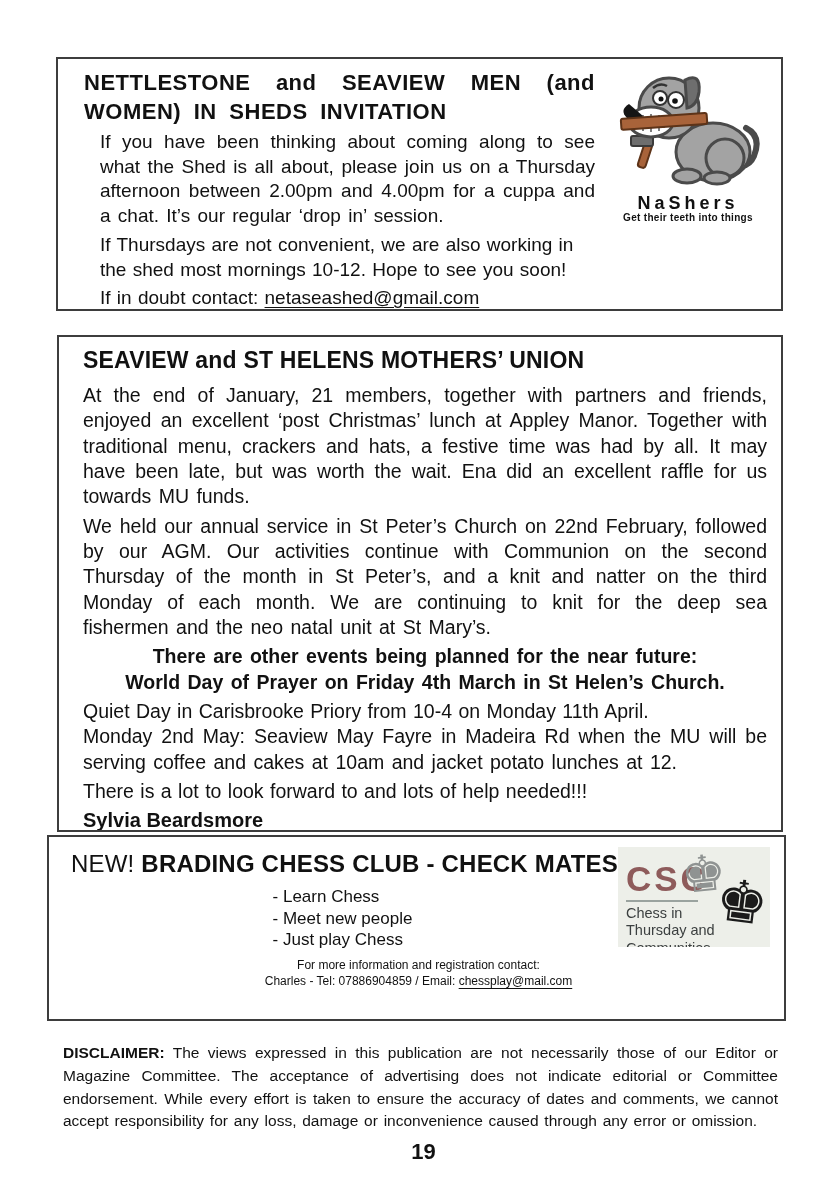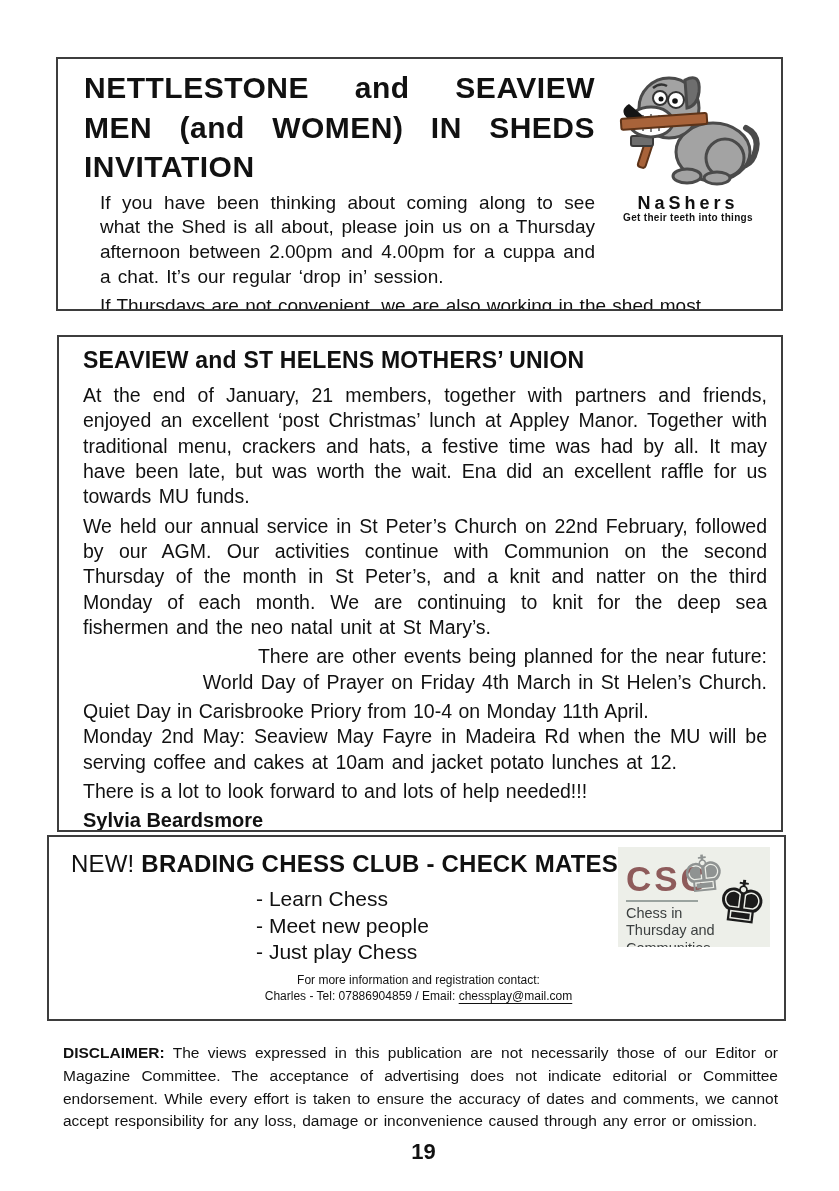--- a/index.html
+++ b/index.html
@@ -14,21 +14,21 @@
   .box {
     position:absolute; background:#ffffff;
     border:2px solid #3d3d3d; overflow:hidden;
   }
   #box-sheds  { left:56px;  top:57px;  width:727px; height:254px; padding:9px 12px 6px 26px; }
   #box-mu     { left:57px;  top:335px; width:726px; height:497px; padding:8px 14px 6px 24px; }
   #box-chess  { left:47px;  top:835px; width:739px; height:186px; padding:10px 14px 8px 18px; }
 
   
   .sheds-title {
-    font-size:30px; font-weight:bold; line-height:1.32;
+    font-size:22px; font-weight:bold; line-height:1.32;
     text-align:justify; word-spacing:6px; letter-spacing:0.5px;
     margin-bottom:4px;
   }
   .body-par {
     font-size:19px; line-height:1.3; text-align:justify;
     word-spacing:2px; margin:4px 16px;
   }
   .body-left { text-align:left; word-spacing:1px; }
   .email-link { color:#111; text-underline-offset:3px; }
 
@@ -41,21 +41,21 @@
     margin-top:2px;
   }
   .nashers-tag { font-size:10px; font-weight:bold; letter-spacing:0.3px; }
 
   
   .mu-title {
     font-size:23px; font-weight:bold; letter-spacing:0.2px;
     margin:2px 0 9px 0;
   }
   #box-mu .body-par { font-size:19.5px; margin:4px 0; }
-  .pre { white-space:pre-line; text-align:right; }
+  .pre { white-space:pre-line; text-align:center;font-weight:bold; }
   .signature {
     font-size:20px; font-weight:bold; 
     padding-right:10px; margin-top:2px;
   }
 
   
   .csc-logo {
     float:right; width:152px; height:100px; margin-left:0;
     background:#edefe9; position:relative; padding:14px 8px;
     overflow:hidden;
@@ -71,21 +71,21 @@
   .chess-piece { position:absolute; line-height:1; }
   .chess-piece.gray  { right:44px; top:2px;  font-size:50px; color:#8f9392; transform:rotate(-6deg); }
   .chess-piece.black { right:2px;  top:26px; font-size:58px; color:#1b1b1b; transform:rotate(7deg); }
 
   .chess-col { width:560px; }
   .chess-title { font-size:24px; text-align:right; margin:3px 0 8px 0; letter-spacing:0.2px; }
   .chess-title .t-bold { font-weight:bold; }
   .chess-bullets-wrap { text-align:center; }
   .chess-bullets {
     display:inline-block; text-align:left;
-    font-size:21px; line-height:1.27;
+    font-size:17px; line-height:1.27;
   }
   .chess-contact { clear:both; text-align:center; font-size:12px; line-height:1.35; margin-top:6px; }
 
   
   .disclaimer {
     position:absolute; left:63px; top:1042px; width:715px;
     font-size:15.5px; line-height:1.47; text-align:justify; word-spacing:1.5px;
   }
   .disclaimer .d-label { font-weight:bold; }
   .page-number {

